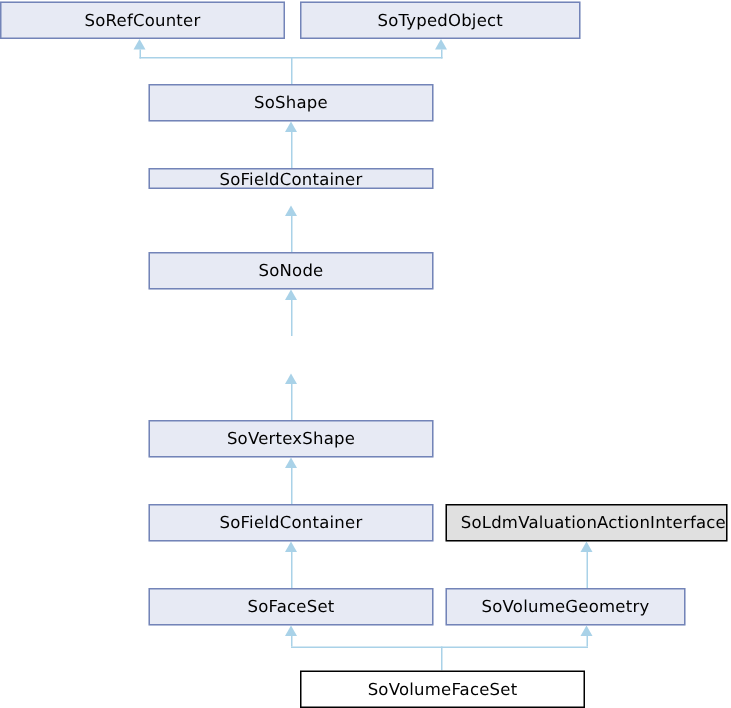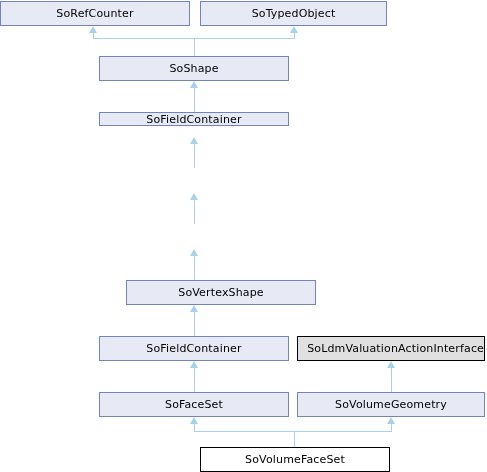--- a/index.html
+++ b/index.html
@@ -109,32 +109,35 @@
     </div>
   <div class="node base" style="left:200px; top:1px;   width:187px; height:25px;">
       <span>SoTypedObject</span>
     </div>
   <div class="node base" style="left:99px;  top:56px;  width:190px; height:25px;">
       <span>SoShape</span>
     </div>
   <div class="node base" style="left:99px;  top:112px; width:190px; height:14px;">
       <span>SoFieldContainer</span>
     </div>
-  <div class="node base" style="left:99px;  top:280px; width:190px; height:25px;margin-left:27px;">
+  <div class="node base" style="left:99px;  top:168px; width:190px; height:25px;">
+      <span>SoNode</span>
+    </div>
+  <div class="node base" style="left:99px;  top:280px; width:190px; height:25px;">
       <span>SoVertexShape</span>
     </div>
   <div class="node base" style="left:99px;  top:336px; width:190px; height:25px;">
       <span>SoFieldContainer</span>
     </div>
   <div class="node iface" style="left:297px; top:336px; width:188px; height:25px;">
       <span>SoLdmValuationActionInterface</span>
     </div>
   <div class="node base" style="left:99px;  top:392px; width:190px; height:25px;text-align:center;">
       <span>SoFaceSet</span>
     </div>
-  <div class="node base" style="left:297px; top:392px; width:188px; height:25px;">
+  <div class="node base" style="left:297px; top:392px; width:160px; height:25px;">
       <span>SoVolumeGeometry</span>
     </div>
   <div class="node focus" style="left:200px; top:447px; width:190px; height:25px;">
       <span>SoVolumeFaceSet</span>
     </div>
 
 </div>
 
 </body></html>

